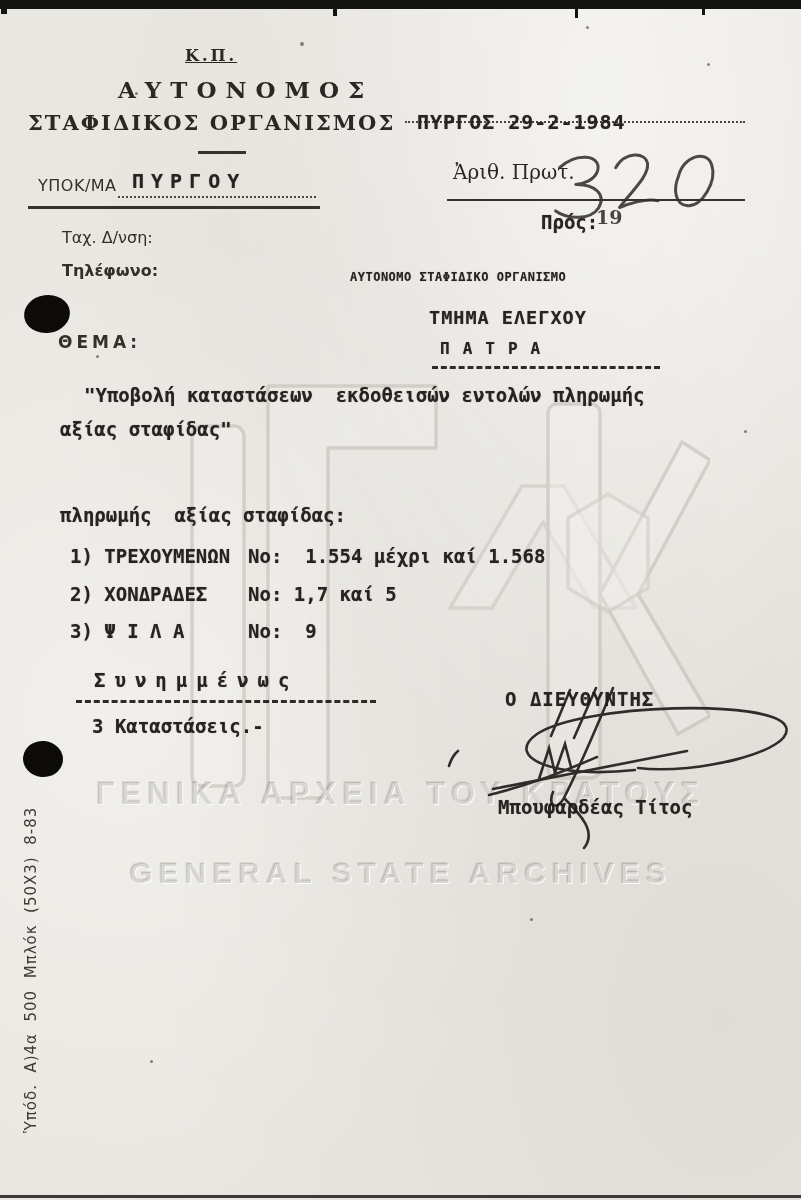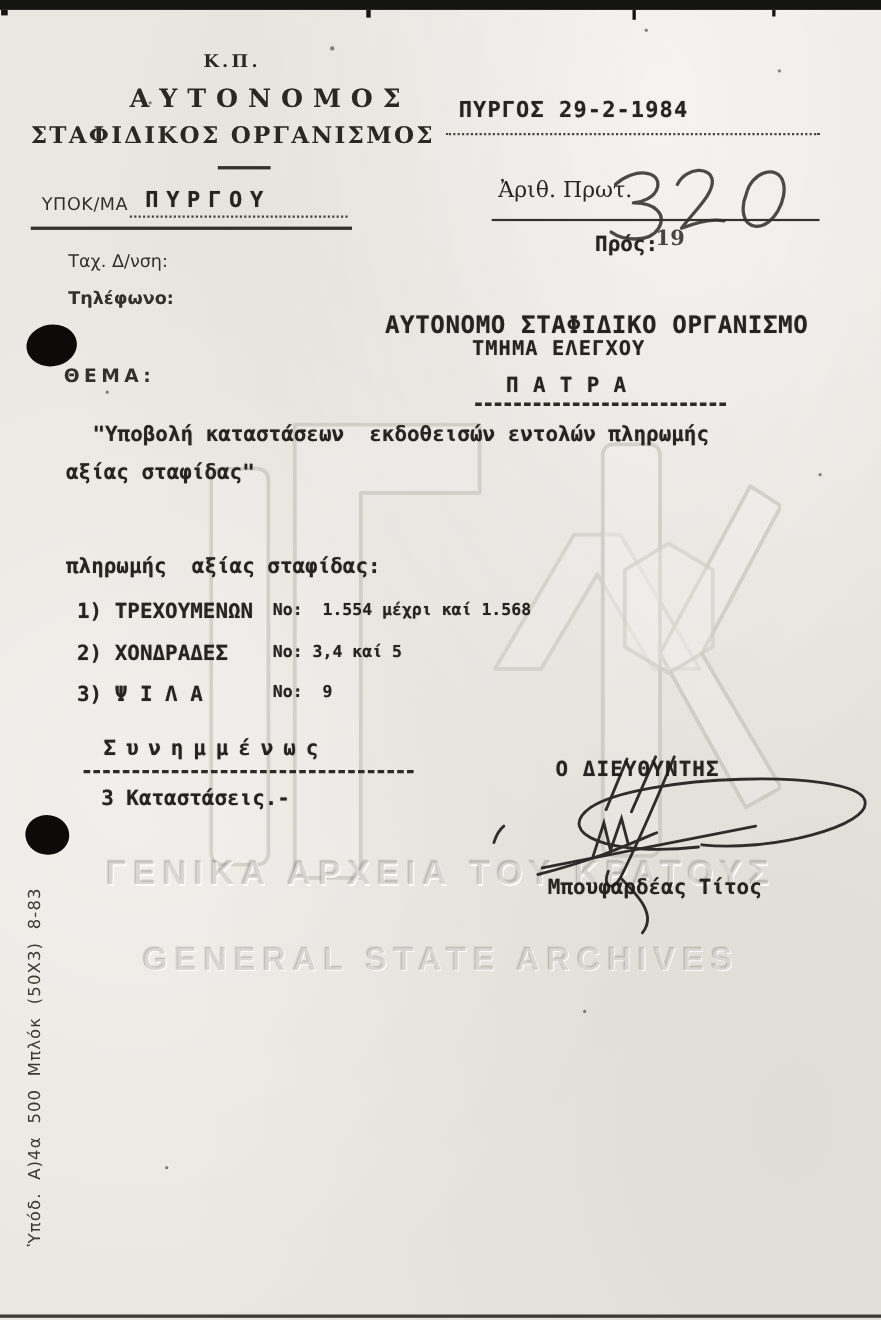--- a/index.html
+++ b/index.html
@@ -30,51 +30,51 @@
     white-space:pre;
     color:#272320;
     text-shadow:0 0 1px rgba(35,28,22,.45);
   }
   .serif{font-family:"DejaVu Serif", serif;color:#2b2723;}
   .sans{font-family:"DejaVu Sans", sans-serif;color:#33302b;}
   .line-solid{background:#35312c;}
   .line-dotted{border-top:2px dotted #4a453f;}
   .line-dashed{border-top:3px dashed #2e2a25;}
   
-  .kp{left:185px;top:46px;font-size:16px;font-weight:bold;letter-spacing:3px;}
+  .kp{left:185px;top:46px;font-size:16px;font-weight:bold;letter-spacing:3px;text-decoration:underline;}
   .org1{left:118px;top:76px;font-size:23px;font-weight:bold;letter-spacing:9px;}
   .org2{left:28px;top:110px;font-size:21px;font-weight:bold;letter-spacing:2px;}
   .org-rule{left:198px;top:151px;width:48px;height:3px;}
   .branch-label{left:38px;top:176px;font-size:16px;letter-spacing:.5px;}
   .branch-value{left:132px;top:169px;font-size:20px;letter-spacing:7px;}
   .branch-dotted{left:118px;top:196px;width:198px;}
   .branch-underline{left:28px;top:206px;width:292px;height:3px;}
   .addr-label{left:62px;top:228px;font-size:16px;}
   .phone-label{left:62px;top:261px;font-size:16px;font-weight:bold;}
   .thema-label{left:58px;top:332px;font-size:17px;font-weight:bold;letter-spacing:4px;}
   
   .date-dotted{left:405px;top:121px;width:340px;}
-  .place-date{left:417px;top:87px;font-size:20px;letter-spacing:1px;}
+  .place-date{left:417px;top:110px;font-size:20px;letter-spacing:1px;}
   .prot-label{left:453px;top:160px;font-size:20px;}
   .prot-line{left:447px;top:199px;width:298px;height:2px;}
   .year-printed{left:549px;top:206px;font-size:19px;font-weight:bold;opacity:.85;margin-left:47px;}
   .to-label{left:541px;top:211px;font-size:19px;}
   
-  .rcp1{left:350px;top:284px;font-size:22px;letter-spacing:.5px;}
+  .rcp1{left:350px;top:270px;font-size:12px;letter-spacing:.5px;}
   .rcp2{left:429px;top:307px;font-size:18.5px;letter-spacing:1px;}
-  .rcp3{left:460px;top:339px;font-size:19px;letter-spacing:13px;}
+  .rcp3{left:440px;top:339px;font-size:16px;letter-spacing:13px;}
   .rcp-dashed{left:432px;top:366px;width:228px;}
   
   .subj1{left:84px;top:384px;font-size:19px;}
   .subj2{left:60px;top:418px;font-size:19px;}
   .para1{left:112px;top:468px;font-size:19px;}
   .para2{left:60px;top:504px;font-size:19px;}
   .row{left:0;width:801px;height:30px;padding-left:16px;}
   .row .lbl{position:absolute;left:70px;top:0;font-size:19px;}
-  .row .val{position:absolute;left:248px;top:0;font-size:15px;}
+  .row .val{position:absolute;left:248px;top:0;font-size:19px;}
   .row1{top:545px;} .row2{top:583px;} .row3{top:620px;}
   .attach-label{left:94px;top:669px;font-size:19px;letter-spacing:9px;}
   .attach-dashed{left:76px;top:700px;width:300px;}
   .attach-value{left:92px;top:715px;font-size:19px;}
   
   .dir-title{left:505px;top:688px;font-size:19px;letter-spacing:1px;}
   .sig-svg{left:445px;top:650px;}
   .sig-name{left:498px;top:796px;font-size:19px;}
   .num-svg{left:545px;top:146px;}
   
@@ -176,21 +176,21 @@
   <div class="abs typed subj2 z3">αξίας σταφίδας"</div>
 
   <div class="abs typed para2 z3">πληρωμής  αξίας σταφίδας:</div>
 
   <div class="abs row row1 z3">
     <span class="typed lbl">1) ΤΡΕΧΟΥΜΕΝΩΝ</span>
     <span class="typed val">Νο:  1.554 μέχρι καί 1.568</span>
   </div>
   <div class="abs row row2 z3">
     <span class="typed lbl">2) ΧΟΝΔΡΑΔΕΣ</span>
-    <span class="typed val">Νο: 3,4 καί 5</span>
+    <span class="typed val">Νο: 1,7 καί 5</span>
   </div>
   <div class="abs row row3 z3">
     <span class="typed lbl">3) Ψ Ι Λ Α</span>
     <span class="typed val">Νο:  9</span>
   </div>
 
   <div class="abs typed attach-label z3">Συνημμένως</div>
   <div class="abs line-dashed attach-dashed z3"></div>
   <div class="abs typed attach-value z3">3 Καταστάσεις.-</div>
 

